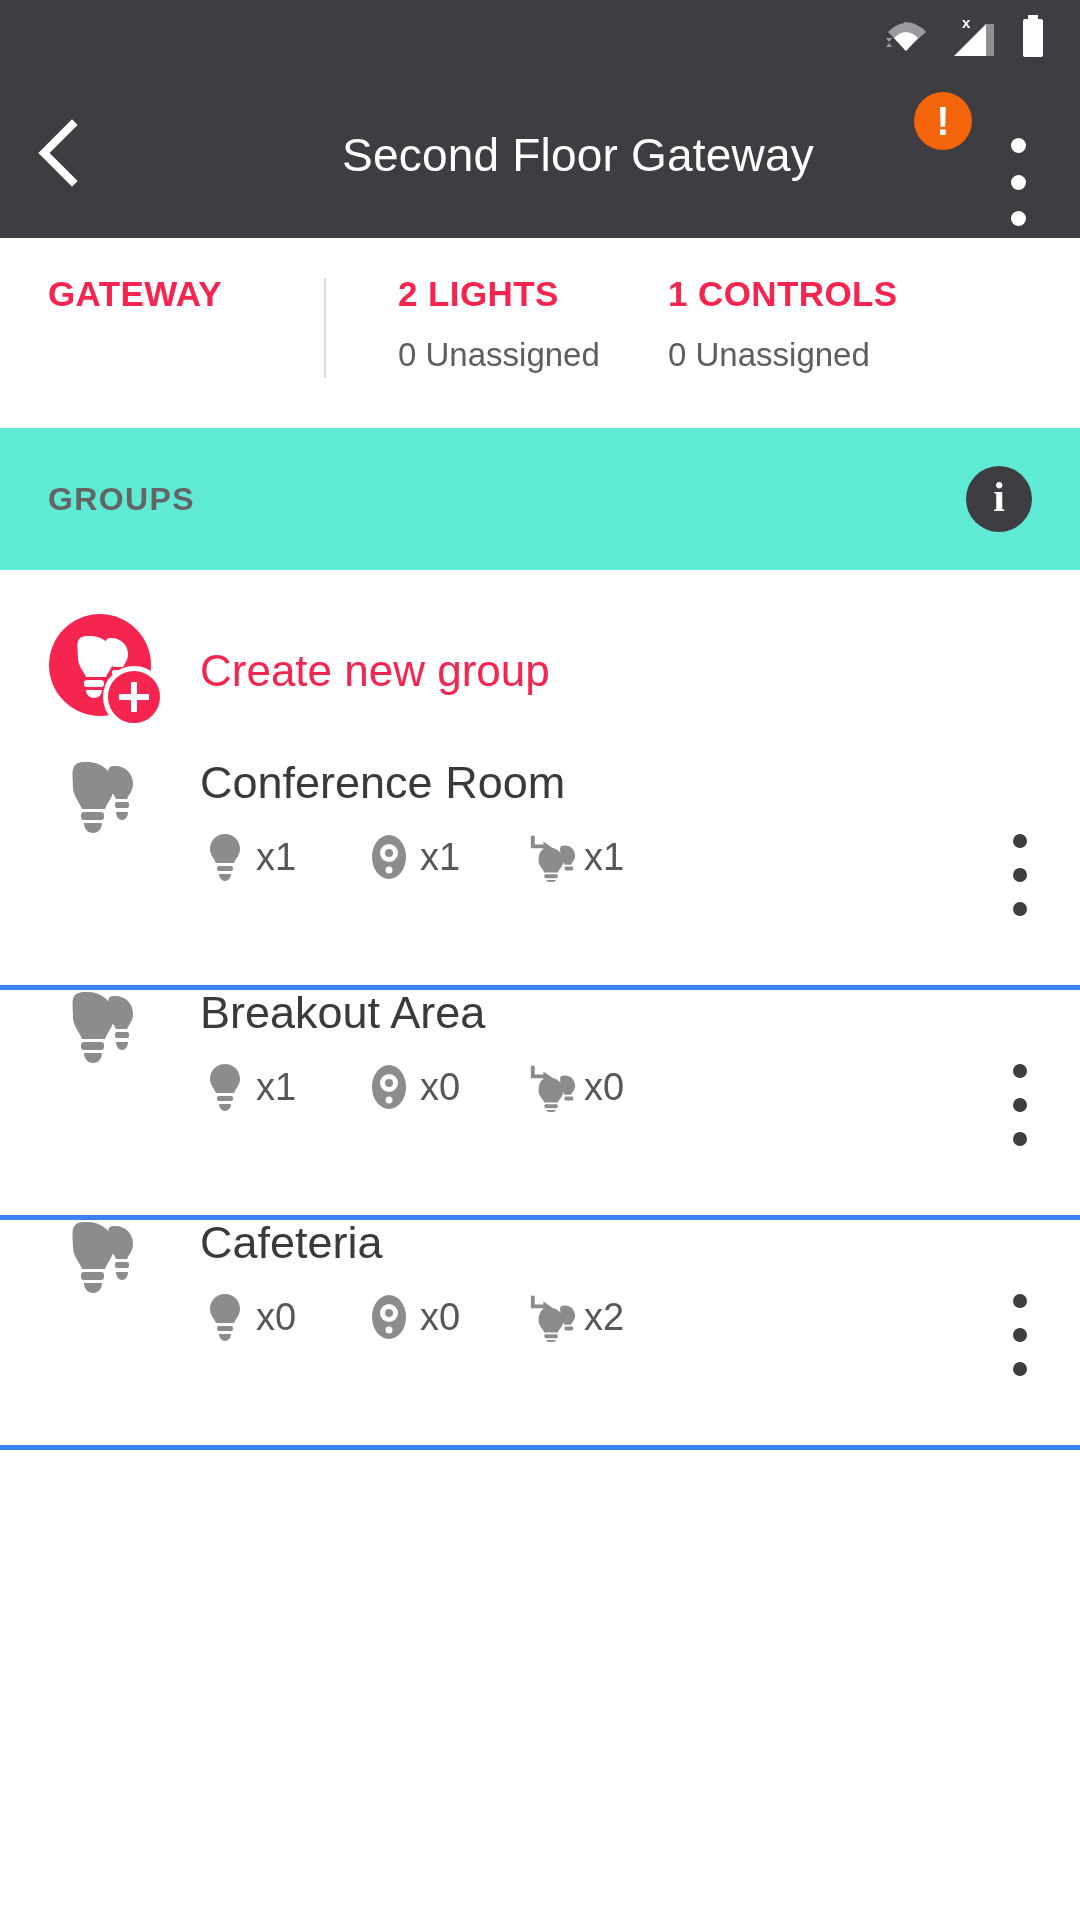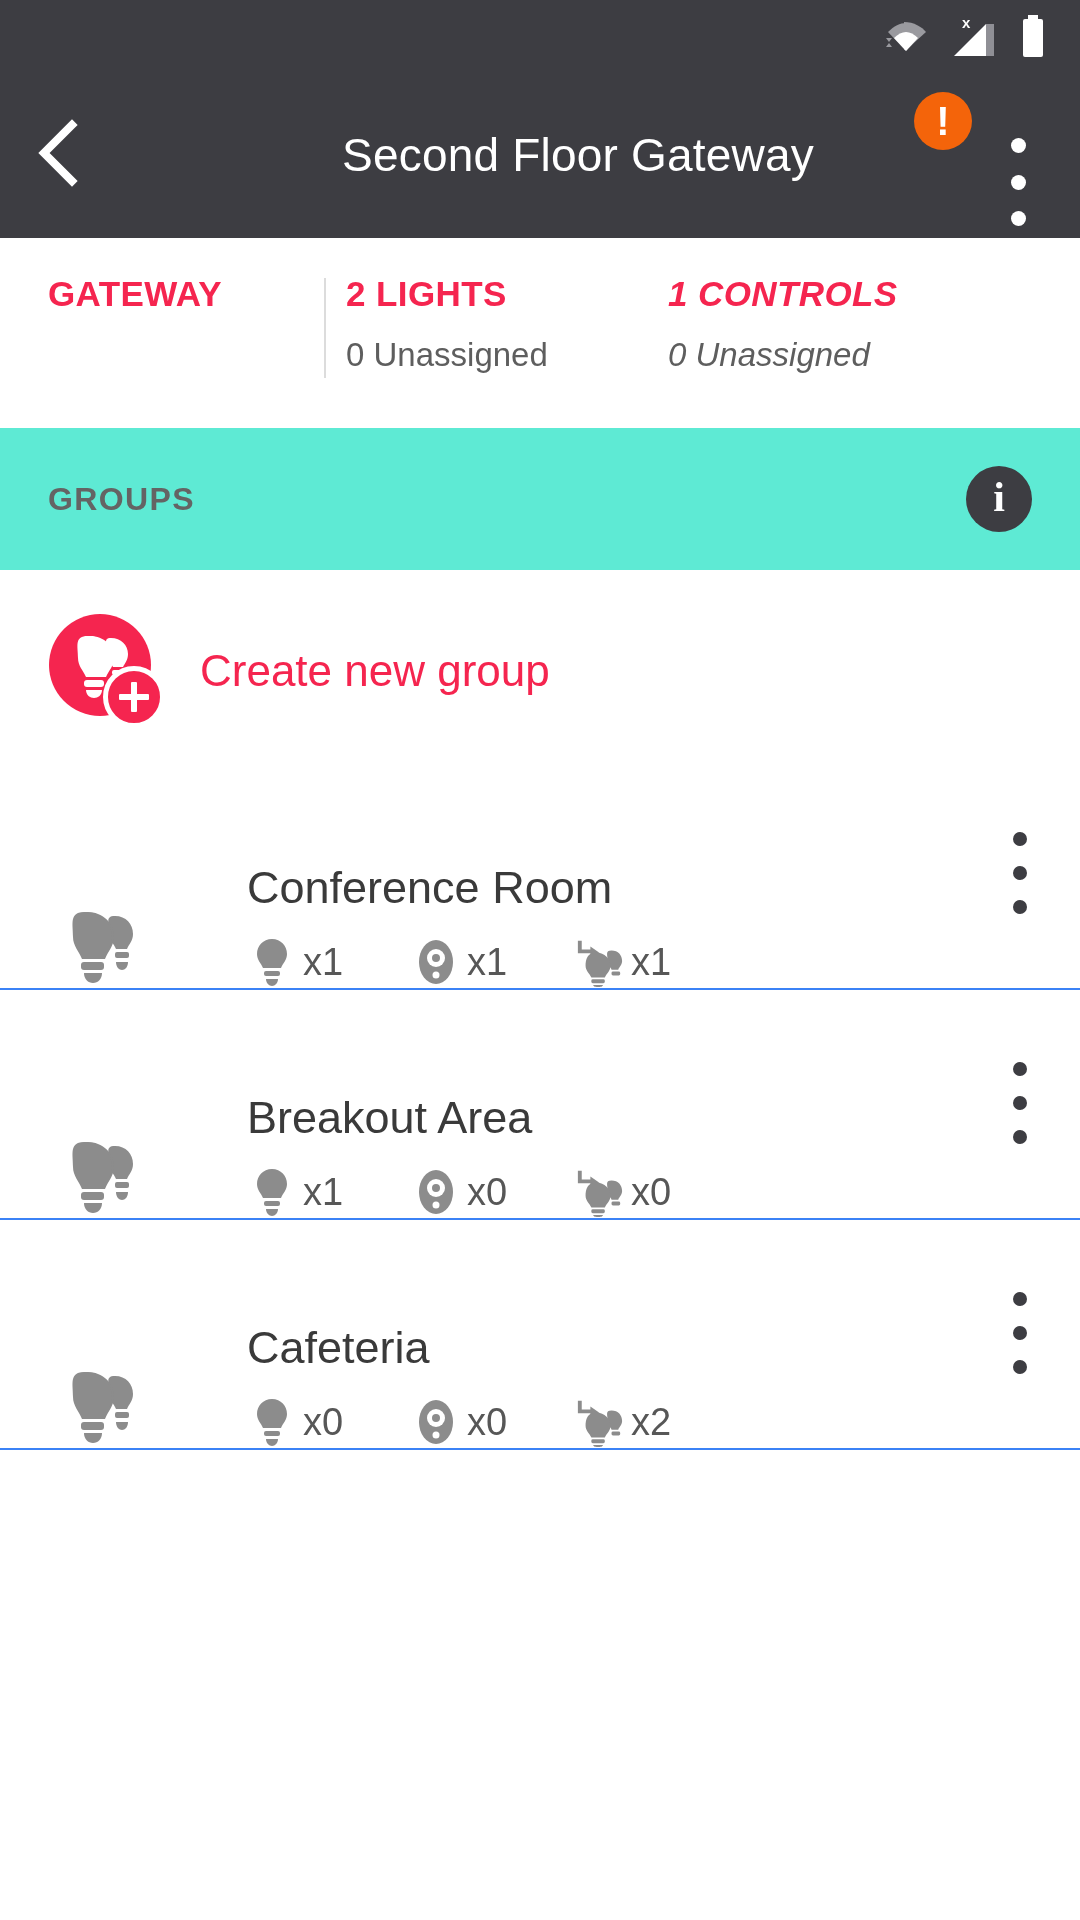--- a/index.html
+++ b/index.html
@@ -54,22 +54,22 @@
   }
   .overflow .dot{ width:15px; height:15px; border-radius:50%; background:#ffffff; }
 
   
   .stats{
     height:190px; background:#ffffff;
     display:flex; align-items:flex-start; padding-top:36px;
   }
   .stat{ padding-left:48px; position:relative; }
   .stat.s1{ width:324px; }
-  .stat.s2{ width:296px; padding-left:22px; }
-  .stat.s3{ flex:1;  padding-left:48px;font-style:italic; }
+  .stat.s2{ width:296px; padding-left:74px; }
+  .stat.s3{ flex:1;  padding-left:48px; }
   .stat .v-div{
     position:absolute; left:0; top:4px;
     width:2px; height:100px; background:#dcdcdc;
   }
   .stat-title{
     color:#f5254f; font-size:35px; font-weight:700;
     letter-spacing:.4px; white-space:nowrap;
   }
   .stat-sub{
     margin-top:22px; color:#5e5e5e; font-size:33px; font-weight:400;
@@ -123,24 +123,23 @@
   .plus-badge:after{
     content:""; position:absolute; width:6px; height:30px; background:#fff; border-radius:1px;
   }
   .create-label{
     color:#f5254f; font-size:44px; font-weight:400;margin-top:12px;
   }
 
   
   .group-row{
     height:230px; background:#ffffff;
-    display:flex; align-items:flex-end; position:relative;
-    border-bottom:2px solid #3b82f6;
-    cursor:pointer;
-    gap:47px;
+    display:flex; align-items:flex-start; position:relative;
+    border-bottom:5px solid #3b82f6;
+    cursor:pointer;
   }
   .grp-icon-wrap{
     width:200px; display:flex; align-items:center; justify-content:center;
   }
   .grp-main{ flex:1; }
   .grp-name{
     color:#3a3a3a; font-size:45px; font-weight:400; line-height:1;
     margin-bottom:26px;
   }
   .grp-metrics{ display:flex; align-items:center; }

